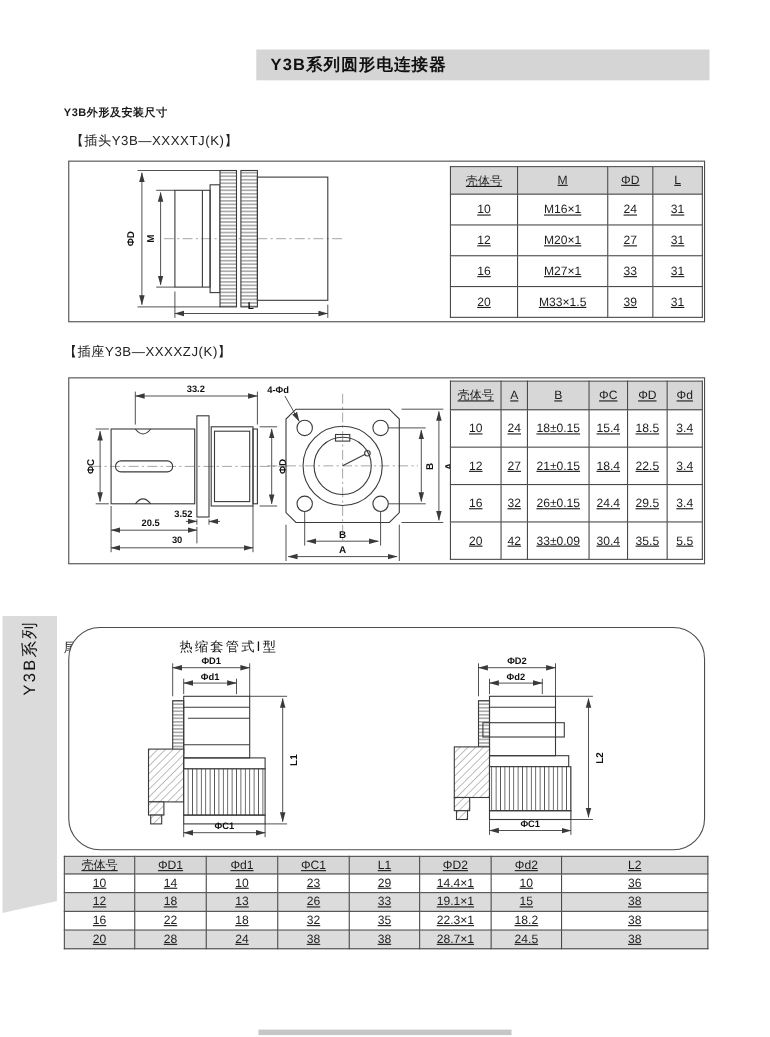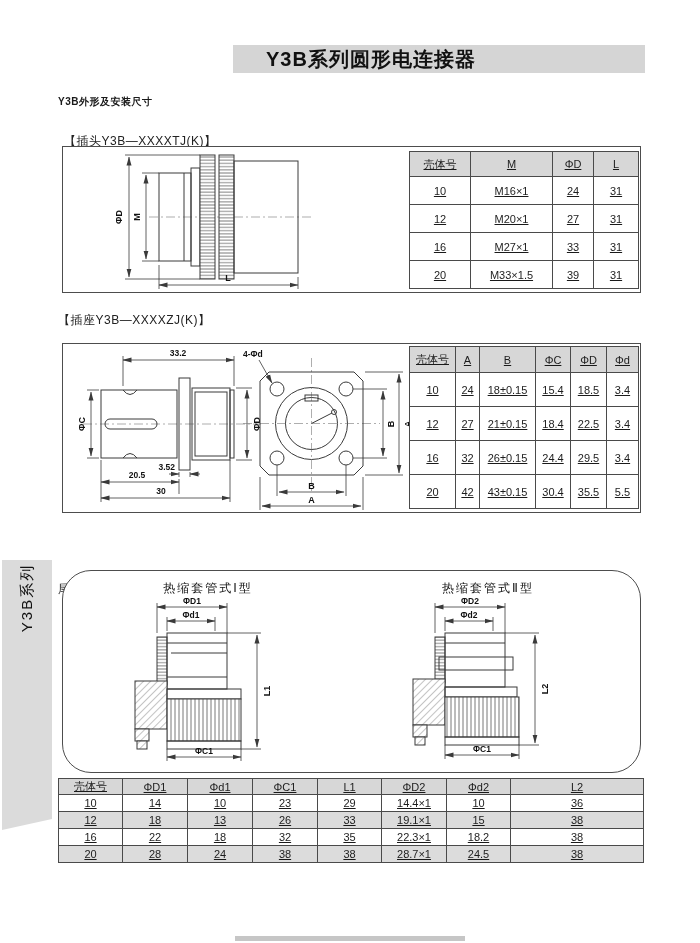--- a/index.html
+++ b/index.html
@@ -2,25 +2,25 @@
 <html><head>
 <meta charset="utf-8">
 <style>
   * { margin:0; padding:0; box-sizing:border-box; }
   html,body { background:#ffffff; }
   body { font-family:"Liberation Sans","DejaVu Sans",sans-serif; color:#1a1a1a; }
   .page { position:relative; width:700px; height:943px; background:#fff; overflow:hidden; }
 
   .header-bar { position:absolute; left:233px; top:45px; width:412px; height:28px;
                 background:#d5d5d5; display:flex; align-items:center; }
-  .header-bar .t { font-size:20px; font-weight:bold; padding-left:33px; letter-spacing:1px; color:#111; }
+  .header-bar .t { font-size:15px; font-weight:bold; padding-left:13px; letter-spacing:1px; color:#111; }
 
   .section-title { position:absolute; left:58px; top:95px; font-size:10px; font-weight:bold; letter-spacing:.5px; }
   .sub-label { position:absolute; font-size:12px; color:#222; letter-spacing:.5px; }
-  #plug-label { left:64px; top:120px;margin-top:13px; }
+  #plug-label { left:64px; top:120px; }
   #socket-label { left:58px; top:312px; }
   #tail-label { left:58px; top:537px;margin-top:44px; }
 
   .panel { position:absolute; border:1px solid #4d4d4d; background:#fff; }
   #box1 { left:62px; top:146px; width:579px; height:147px; }
   #box2 { left:62px; top:343px; width:579px; height:170px; }
   #box3 { left:62px; top:570px; width:579px; height:203px;border-radius:29px; }
 
   table.spec { border-collapse:collapse; position:absolute; table-layout:fixed; background:#fff;text-decoration:underline; }
   table.spec th, table.spec td { border:1px solid #4a4a4a; text-align:center; vertical-align:middle;
@@ -279,32 +279,31 @@
             <td>16</td>
             <td>32</td>
             <td>26±0.15</td>
             <td>24.4</td>
             <td>29.5</td>
             <td>3.4</td>
           </tr>
           <tr>
             <td>20</td>
             <td>42</td>
-            <td>43±0.15</td>
+            <td>33±0.09</td>
             <td>30.4</td>
             <td>35.5</td>
             <td>5.5</td>
           </tr>
         </tbody>
     </table>
   </div>
 
   <div class="panel" id="box3">
     <div class="draw-title" id="type1-title">热缩套管式Ⅰ型</div>
-    <div class="draw-title" id="type2-title">热缩套管式Ⅱ型</div>
 
     <svg class="draw" viewBox="0 0 175 166" style="left:58px;top:26px;width:175px;height:166px">
 
       <line class="dim" x1="36" y1="36" x2="36" y2="6"></line>
       <line class="dim" x1="106" y1="36" x2="106" y2="6"></line>
       <line class="dim" x1="36" y1="10" x2="106" y2="10" marker-start="url(#arw)" marker-end="url(#arw)"></line>
       <text class="sm" x="71" y="7" text-anchor="middle">ΦD1</text>
 
       <line class="dim" x1="46" y1="34" x2="46" y2="20"></line>
       <line class="dim" x1="94" y1="34" x2="94" y2="20"></line>

